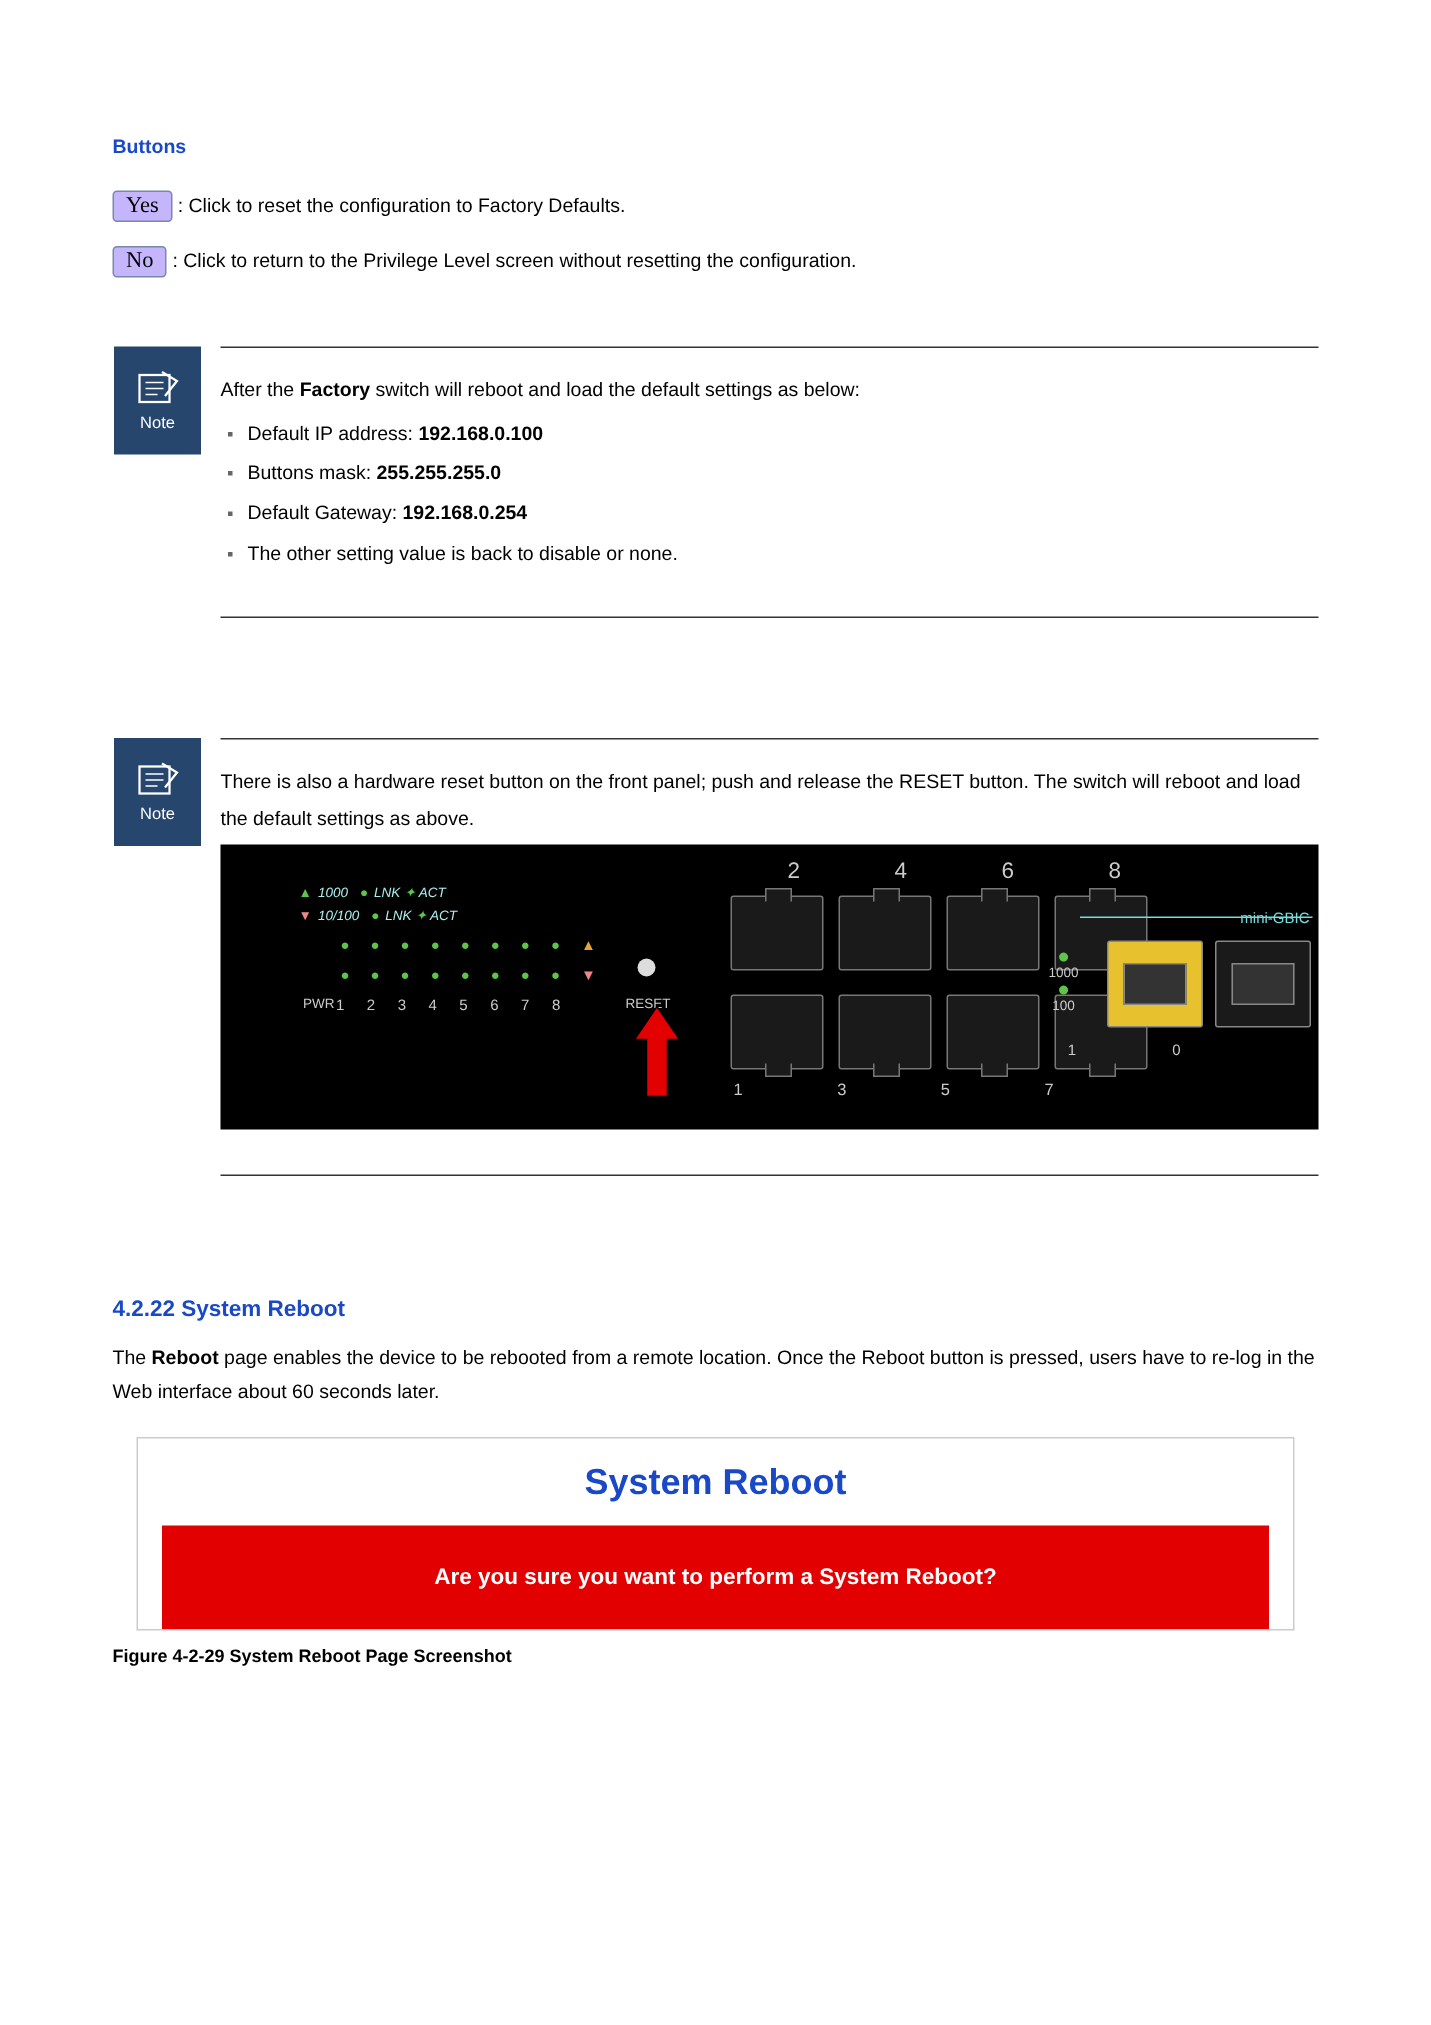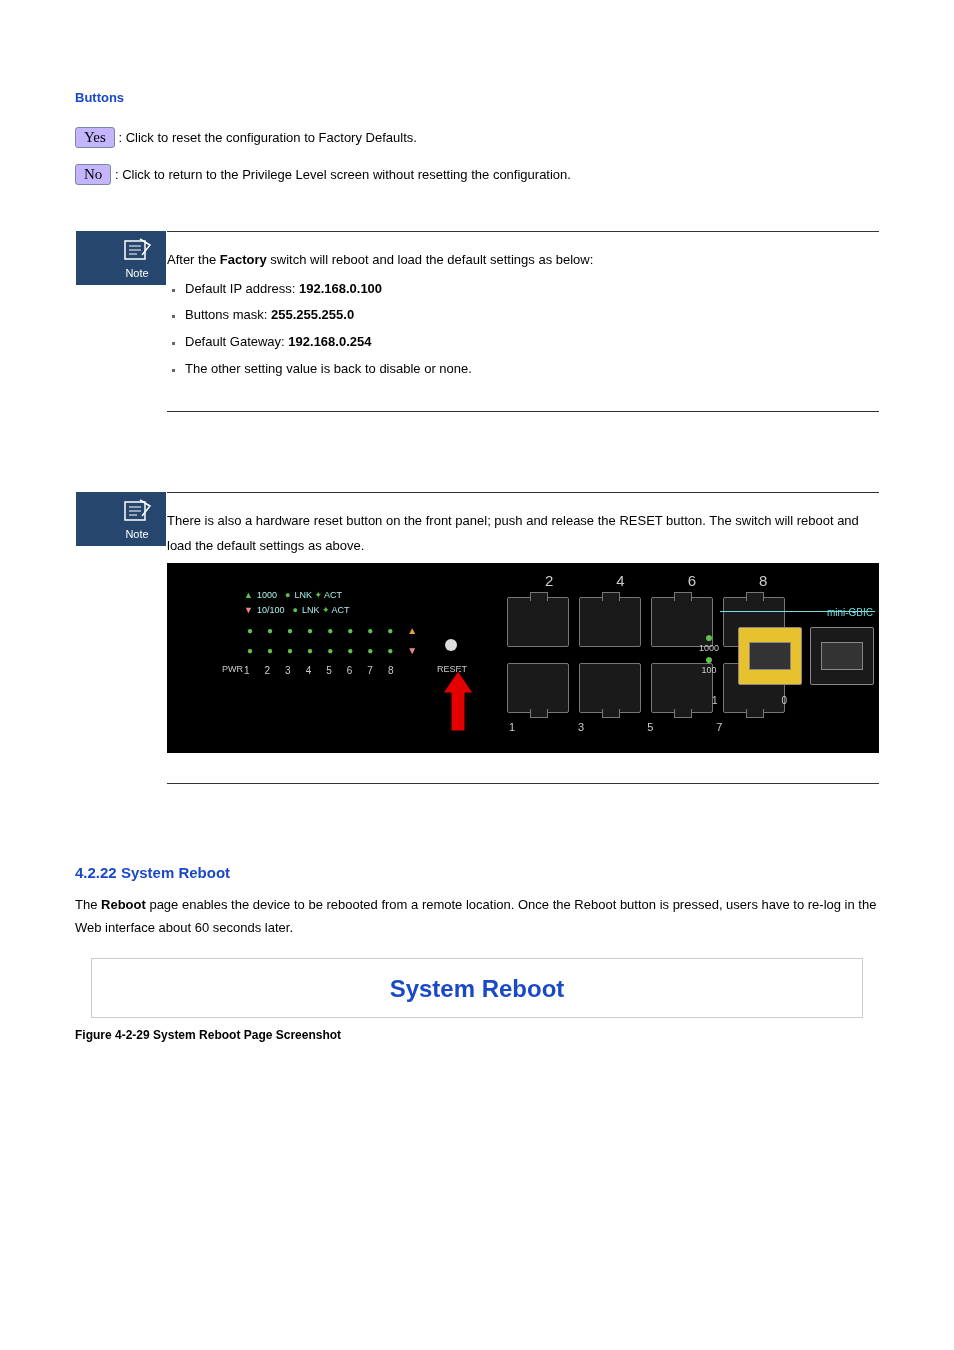--- a/index.html
+++ b/index.html
@@ -34,29 +34,28 @@
     margin-top: 30px;
     width: 100%;
     border-collapse: collapse;
   }
   .note-icon-cell {
     width: 70px;
     vertical-align: top;
     padding-top: 10px;
   }
   .note-icon {
-    width: 58px; height: 54px;
+    width: 58px; height: 72px;
     background: #26466d;
     display: flex;
     flex-direction: column;
     align-items: center;
     justify-content: center;
     color: #fff;
     font-size: 11px;
-    padding-left: 32px;
   }
   .note-icon svg { margin-bottom: 4px; }
   .note-body {
     vertical-align: top;
     font-size: 13px;
     color: #000;
     padding: 10px 0 40px 0;
     line-height: 1.9;
   }
   .note-body hr.top { border: none; border-top: 1px solid #333; margin: 0 0 16px 0; }
@@ -68,24 +67,25 @@
   .second-note .note-body { padding-bottom: 20px; }
   .switch-img {
     width: 100%; height: 190px;
     background: #000;
     position: relative;
     margin-top: 4px;
     overflow: hidden;
   }
   .switch-legend {
     position: absolute;
-    left: 77px; top: 25px;
+    left: 52px; top: 25px;
     color: #aee;
     font-size: 9px;
     line-height: 15px;
+    font-style: italic;
   }
   .switch-legend .tri-up{color:#5ec54a;margin-right:4px;}
   .switch-legend .tri-dn{color:#e88;margin-right:4px;}
   .switch-legend .dot{color:#5ec54a;margin:0 4px 0 8px;}
   .led-row {
     position: absolute; left: 80px; top:58px; color:#5ec54a; font-size:10px; letter-spacing: 14px;
   }
   .led-row2 { top:78px; }
   .led-row2::after{content:"";}
   .port-nums {
@@ -282,14 +282,15 @@
 <div class="h2-title">
   <span>4.2.22 </span><span>System Reboot</span>
 </div>
 
 <div class="para">
   <span>The </span><span class="b">Reboot</span><span> page enables the device to be rebooted from a remote location. Once the Reboot button is pressed, users have to re-log in the Web interface about 60 seconds later.</span>
 </div>
 
 <div class="dialog">
   <div class="dialog-title">System Reboot</div>
+  <div class="dialog-warn">Are you sure you want to perform a System Reboot?</div>
 </div>
 <div class="fig-caption">Figure 4-2-29 System Reboot Page Screenshot</div>
 
 </body></html>

